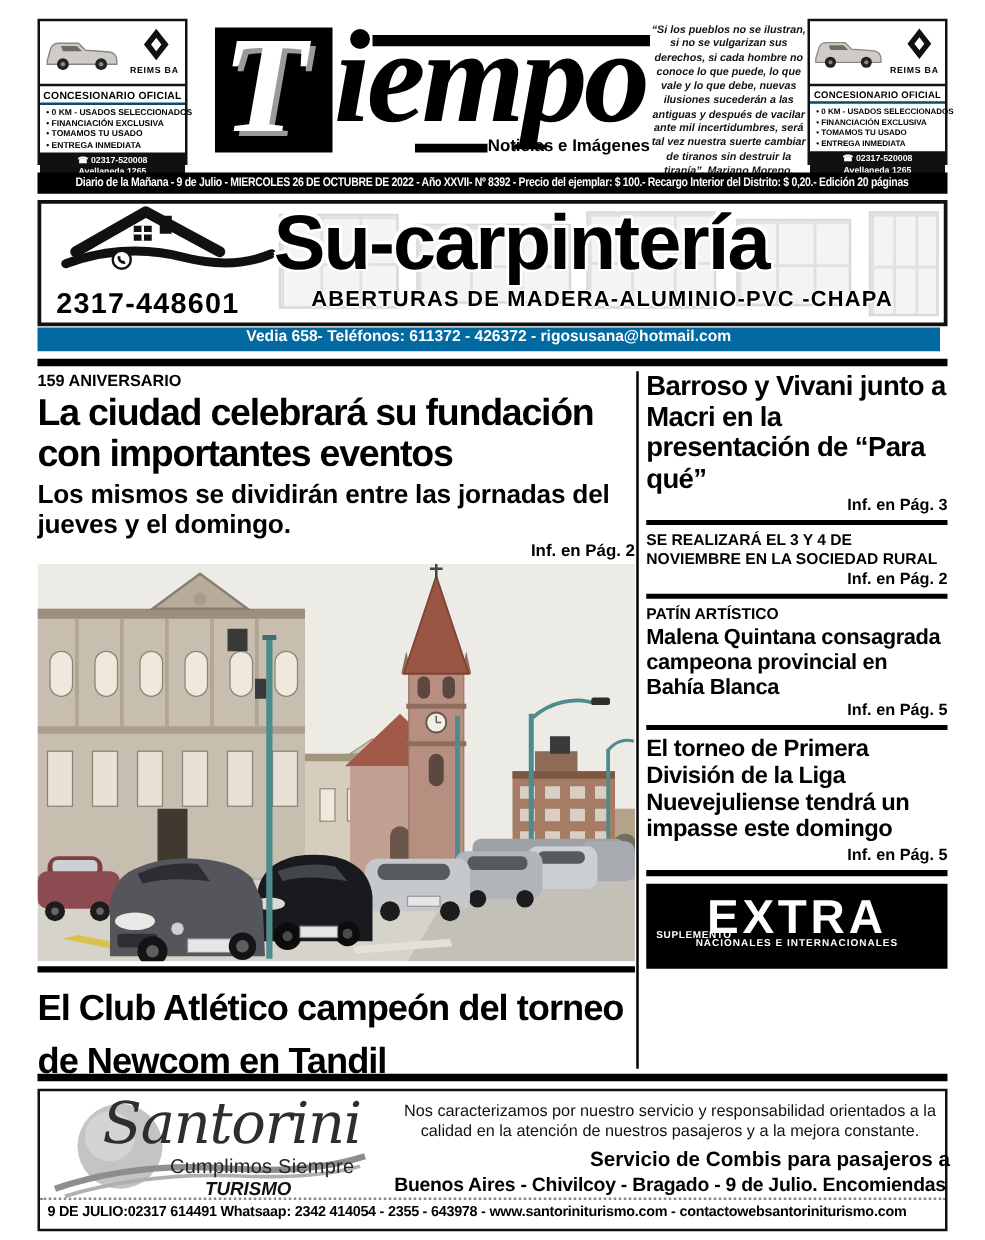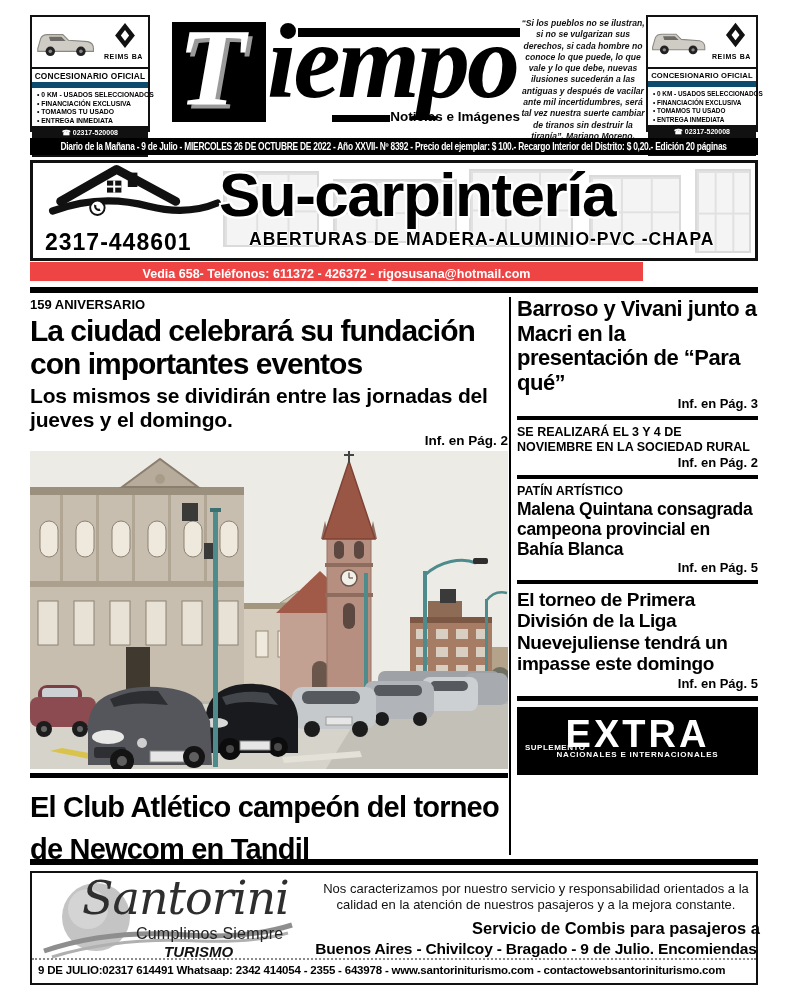--- a/index.html
+++ b/index.html
@@ -5,21 +5,21 @@
   html,body{margin:0;padding:0;background:#fff;}
   #page{position:relative;width:788px;height:992px;background:#fff;overflow:hidden;
         font-family:"Liberation Sans",sans-serif;color:#000;margin:0 auto;}
   .abs{position:absolute;}
 
   
   .dealer{border:2px solid #111;background:#fff;box-sizing:border-box;display:flex;flex-direction:column;}
   .dealer-top{position:relative;height:50px;flex:0 0 auto;}
   .dealer-brand{position:absolute;right:5px;top:36px;font-size:7px;font-weight:700;letter-spacing:.6px;}
   .dealer-title{font-size:8.3px;font-weight:700;text-align:center;padding:2px 0 1px;
-                border-top:2px solid #111;border-bottom:6px solid #0c4a6e;letter-spacing:.2px;}
+                border-top:2px solid #111;border-bottom:2px solid #0c4a6e;letter-spacing:.2px;}
   .dealer-bullets{flex:1;padding:3px 2px 1px 5px;}
   .dealer-bullet{font-size:6.8px;font-weight:700;line-height:8.6px;white-space:nowrap;}
   .dealer-bullet::before{content:"• ";}
   .dealer-footer{background:#111;color:#fff;text-align:center;font-size:7px;font-weight:700;
                  line-height:8.6px;padding:3px 0 2px;}
 
   
   .mast{left:172px;top:14px;width:348px;height:118px;}
   .mast-box{position:absolute;left:0;top:8px;width:94px;height:100px;background:#000;overflow:visible;}
   .mast-T{position:absolute;left:6px;top:-14px;font-family:"Liberation Serif",serif;font-style:italic;
@@ -43,21 +43,21 @@
   
   .carp{left:30px;top:160px;width:728px;height:101px;border:3px solid #111;box-sizing:border-box;background:#fff;overflow:hidden;}
   .wf{position:absolute;border:2px solid #bdbdbd;opacity:.55;z-index:0;
       background-image:linear-gradient(#c9c9c9 2px,transparent 2px),linear-gradient(90deg,#c9c9c9 2px,transparent 2px);
       background-size:34% 52%;background-color:#ececec;}
   .carp-name{position:absolute;left:186px;top:-4px;z-index:2;font-size:62px;font-weight:700;letter-spacing:-1.5px;
              text-shadow:2px 0 #fff,-2px 0 #fff,0 2px #fff,0 -2px #fff,2px 2px #fff,-2px -2px #fff,2px -2px #fff,-2px 2px #fff;}
   .carp-sub{position:absolute;left:216px;top:66px;z-index:2;font-size:17.5px;font-weight:700;letter-spacing:1px;
             text-shadow:1px 0 #fff,-1px 0 #fff,0 1px #fff,0 -1px #fff;}
   .carp-phone{position:absolute;left:12px;top:66px;z-index:2;font-size:23px;font-weight:700;letter-spacing:1px;}
-  .carp-bar{left:30px;top:262px;width:613px;height:19px;background:#ef4444;color:#fff;display:flex;align-items:flex-end;justify-content:center;}
+  .carp-bar{left:30px;top:262px;width:722px;height:19px;background:#0369a1;color:#fff;display:flex;align-items:flex-start;justify-content:center;}
   .carp-bar span{font-size:12.5px;font-weight:700;}
 
   .rule{background:#000;}
 
   
   .left-col{left:30px;top:297px;width:478px;}
   .divider{left:509px;top:297px;width:2px;height:558px;background:#000;}
   .right-col{left:517px;top:297px;width:241px;}
 
   .kicker{font-size:13px;font-weight:700;letter-spacing:0;}

